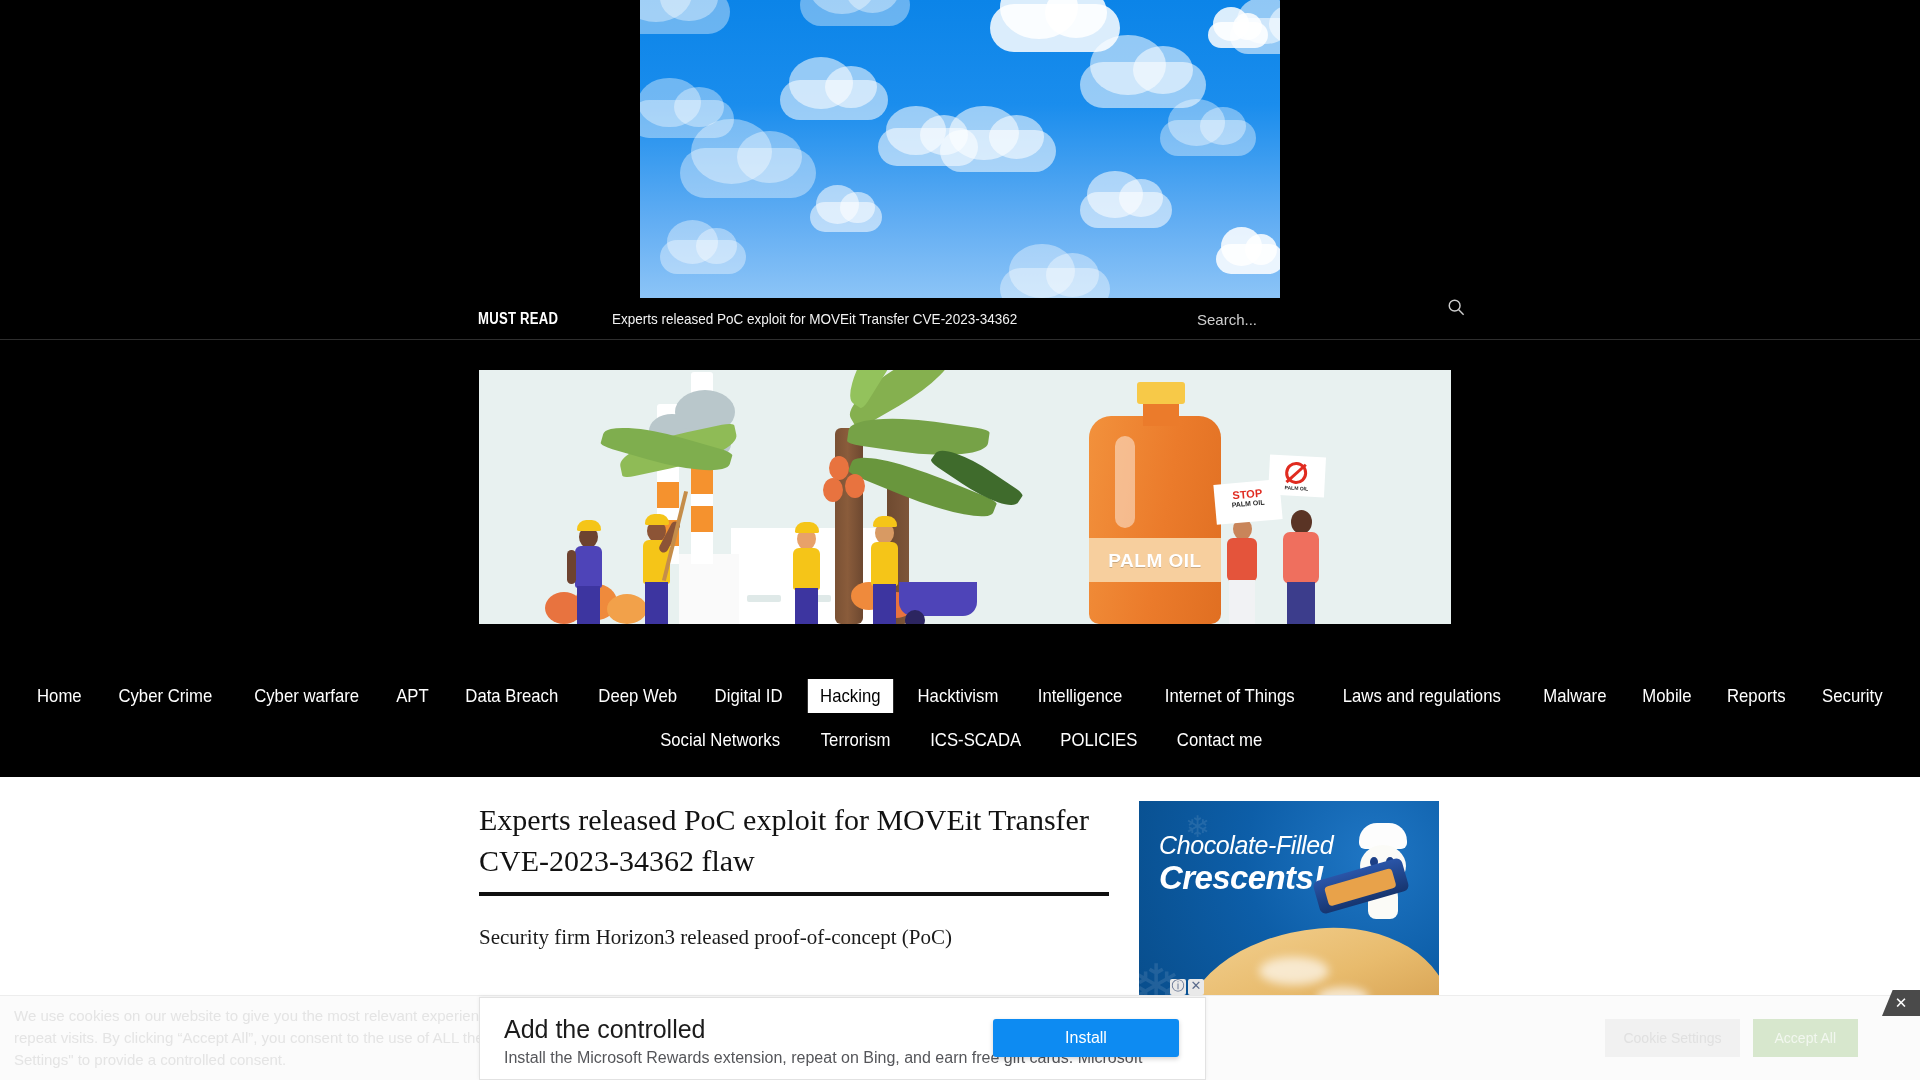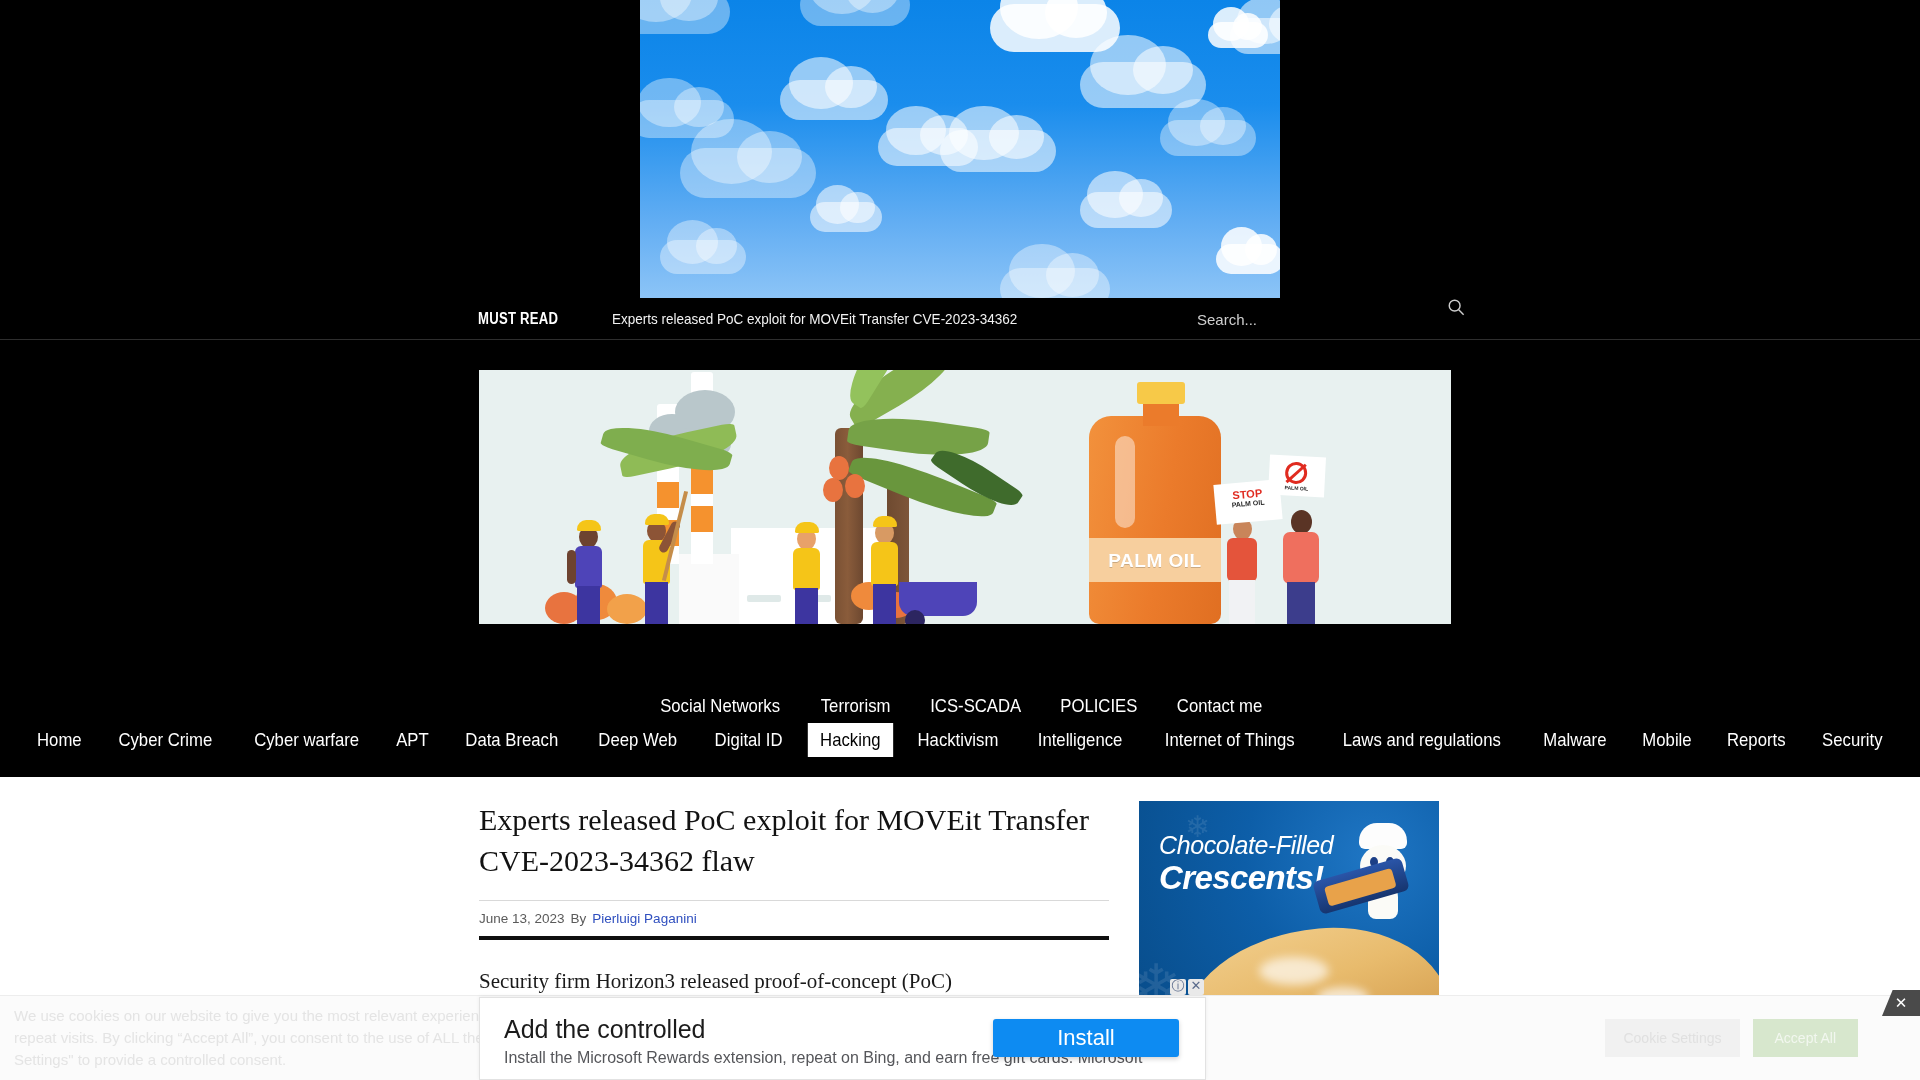--- a/index.html
+++ b/index.html
@@ -229,21 +229,21 @@
   }
   .bad-title {
     position:absolute; left:24px; top:17px; font-size:25px; color:#1b1b1b; font-weight:normal;
   }
   .bad-sub {
     position:absolute; left:24px; top:51px; font-size:16px; color:#55565a;
   }
   .bad-install {
     position:absolute; right:26px; top:21px; width:186px; height:38px;
     background:#0d8bf2; color:#ffffff; border:none; border-radius:3px;
-    font-size:22px; cursor:pointer; font-family:"Liberation Sans",sans-serif;
+    font-size:16px; cursor:pointer; font-family:"Liberation Sans",sans-serif;
     box-shadow:0 2px 5px rgba(0,0,0,0.18);
   }
   .bad-badge { position:absolute; right:1px; top:-19px; }
   .overlay-close {
     position:absolute; right:0; top:990px; width:38px; height:26px;
     background:#4a4a4a; color:#ffffff; font-size:15px;
     display:flex; align-items:center; justify-content:center;
     cursor:pointer;
     clip-path: polygon(28% 0, 100% 0, 100% 100%, 0 100%);
   }
@@ -379,55 +379,50 @@
       </div>
       <div class="sign" style="left:790px; top:86px; width:56px; height:40px; transform:rotate(3deg);">
         <div class="no-circle" style="left:16px; top:6px; width:22px; height:22px;"></div>
         <div class="no-slash" style="left:14px; top:16px; width:26px;"></div>
         <div class="sign-sub" style="margin-top:29px; font-size:5px;">PALM OIL</div>
       </div>
     </div>
   </div>
 
   <nav class="nav">
-    <div class="nav-row" style="margin-top:10px;">
-      <div class="nav-item">Social Networks</div>
-      <div class="nav-item">Terrorism</div>
-      <div class="nav-item">ICS-SCADA</div>
-      <div class="nav-item">POLICIES</div>
-      <div class="nav-item">Contact me</div>
-    </div>
     <div class="nav-row">
       <div class="nav-item">Home</div>
       <div class="nav-item">Cyber Crime</div>
       <div class="nav-item">Cyber warfare</div>
       <div class="nav-item">APT</div>
       <div class="nav-item">Data Breach</div>
       <div class="nav-item">Deep Web</div>
       <div class="nav-item">Digital ID</div>
       <div class="nav-item active">Hacking</div>
       <div class="nav-item">Hacktivism</div>
       <div class="nav-item">Intelligence</div>
       <div class="nav-item">Internet of Things</div>
       <div class="nav-item">Laws and regulations</div>
       <div class="nav-item">Malware</div>
       <div class="nav-item">Mobile</div>
       <div class="nav-item">Reports</div>
       <div class="nav-item">Security</div>
     </div>
+    <div class="nav-row" style="margin-top:10px;">
+      <div class="nav-item">Social Networks</div>
+      <div class="nav-item">Terrorism</div>
+      <div class="nav-item">ICS-SCADA</div>
+      <div class="nav-item">POLICIES</div>
+      <div class="nav-item">Contact me</div>
+    </div>
   </nav>
 
   <main class="main">
     <article class="article">
       <h1>Experts released PoC exploit for MOVEit Transfer CVE-2023-34362 flaw</h1>
-      <div class="byline-row">
-        <span>June 13, 2023</span>
-        <span>By</span>
-        <a href="#" class="byline-author">Pierluigi Paganini</a>
-      </div>
       <div class="rule-thick"></div>
       <p class="body-excerpt">Security firm Horizon3 released proof-of-concept (PoC)</p>
     </article>
 
     <aside class="side-ad">
       <div class="side-ad-bg"></div>
       <div class="flake" style="left:-8px; top:150px;">❄</div>
       <div class="flake" style="left:236px; top:186px; font-size:44px;">❄</div>
       <div class="flake" style="left:46px; top:8px; font-size:30px;">❄</div>
       <div class="side-ad-l1">Chocolate-Filled</div>

